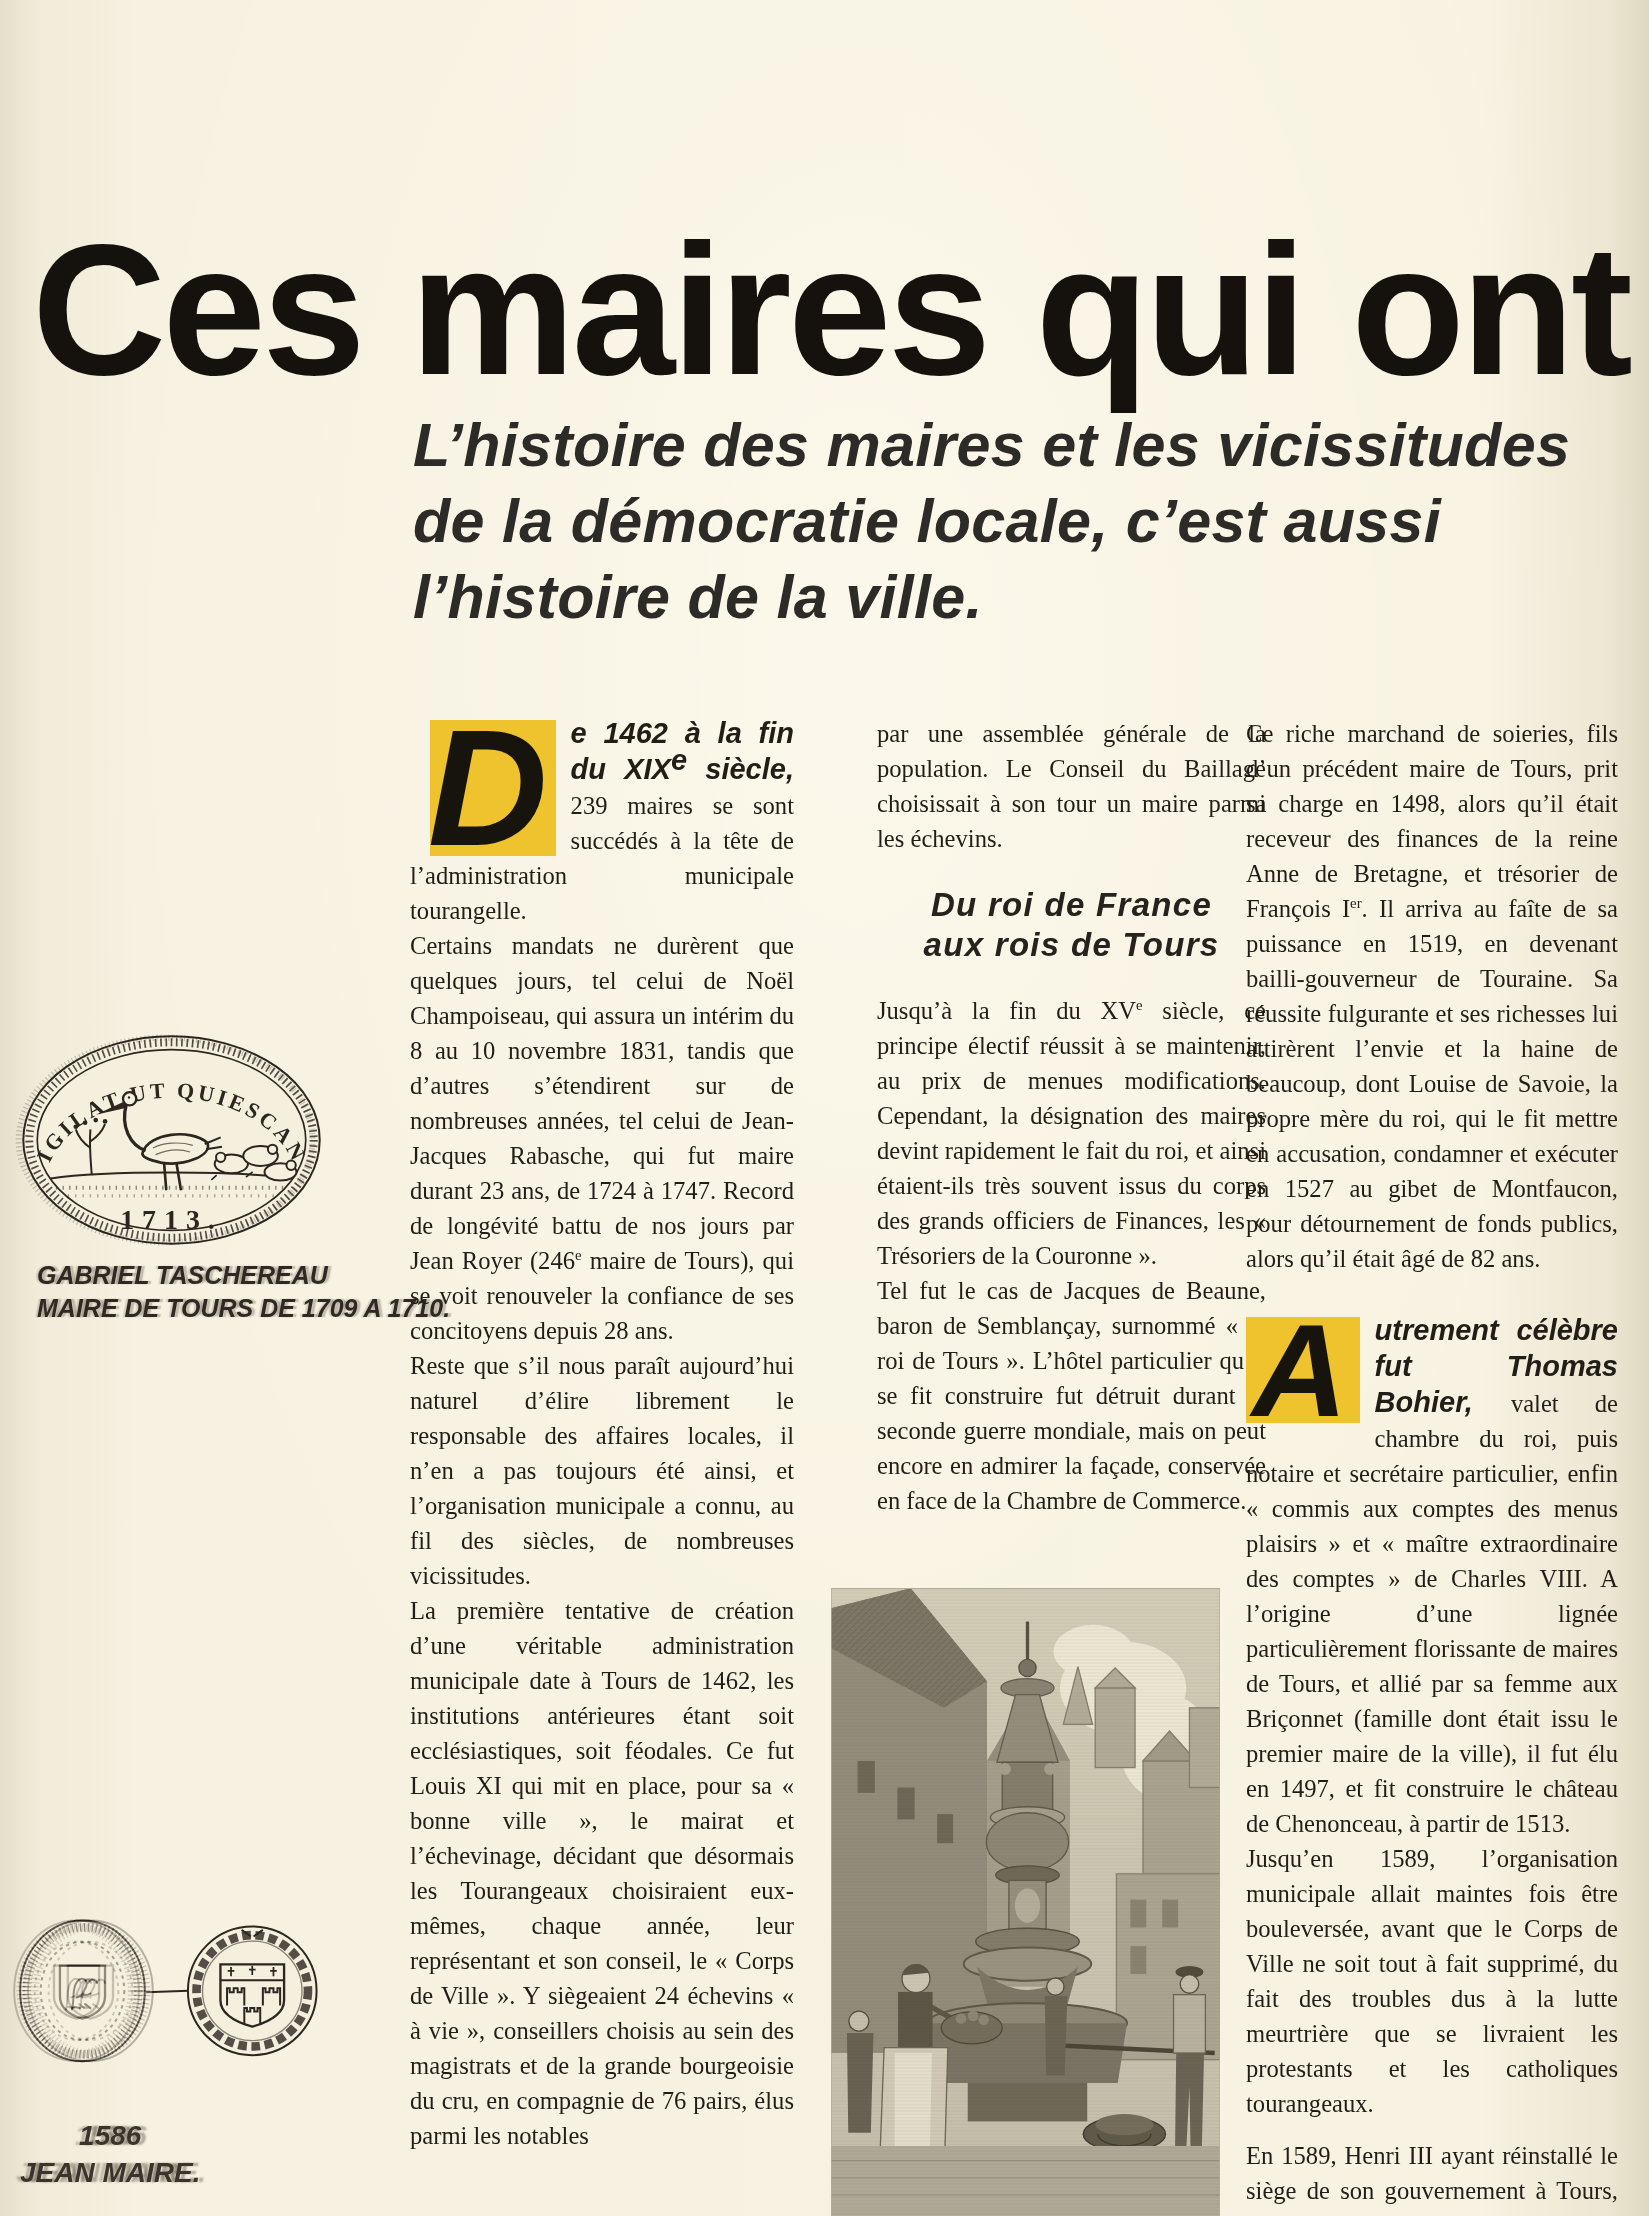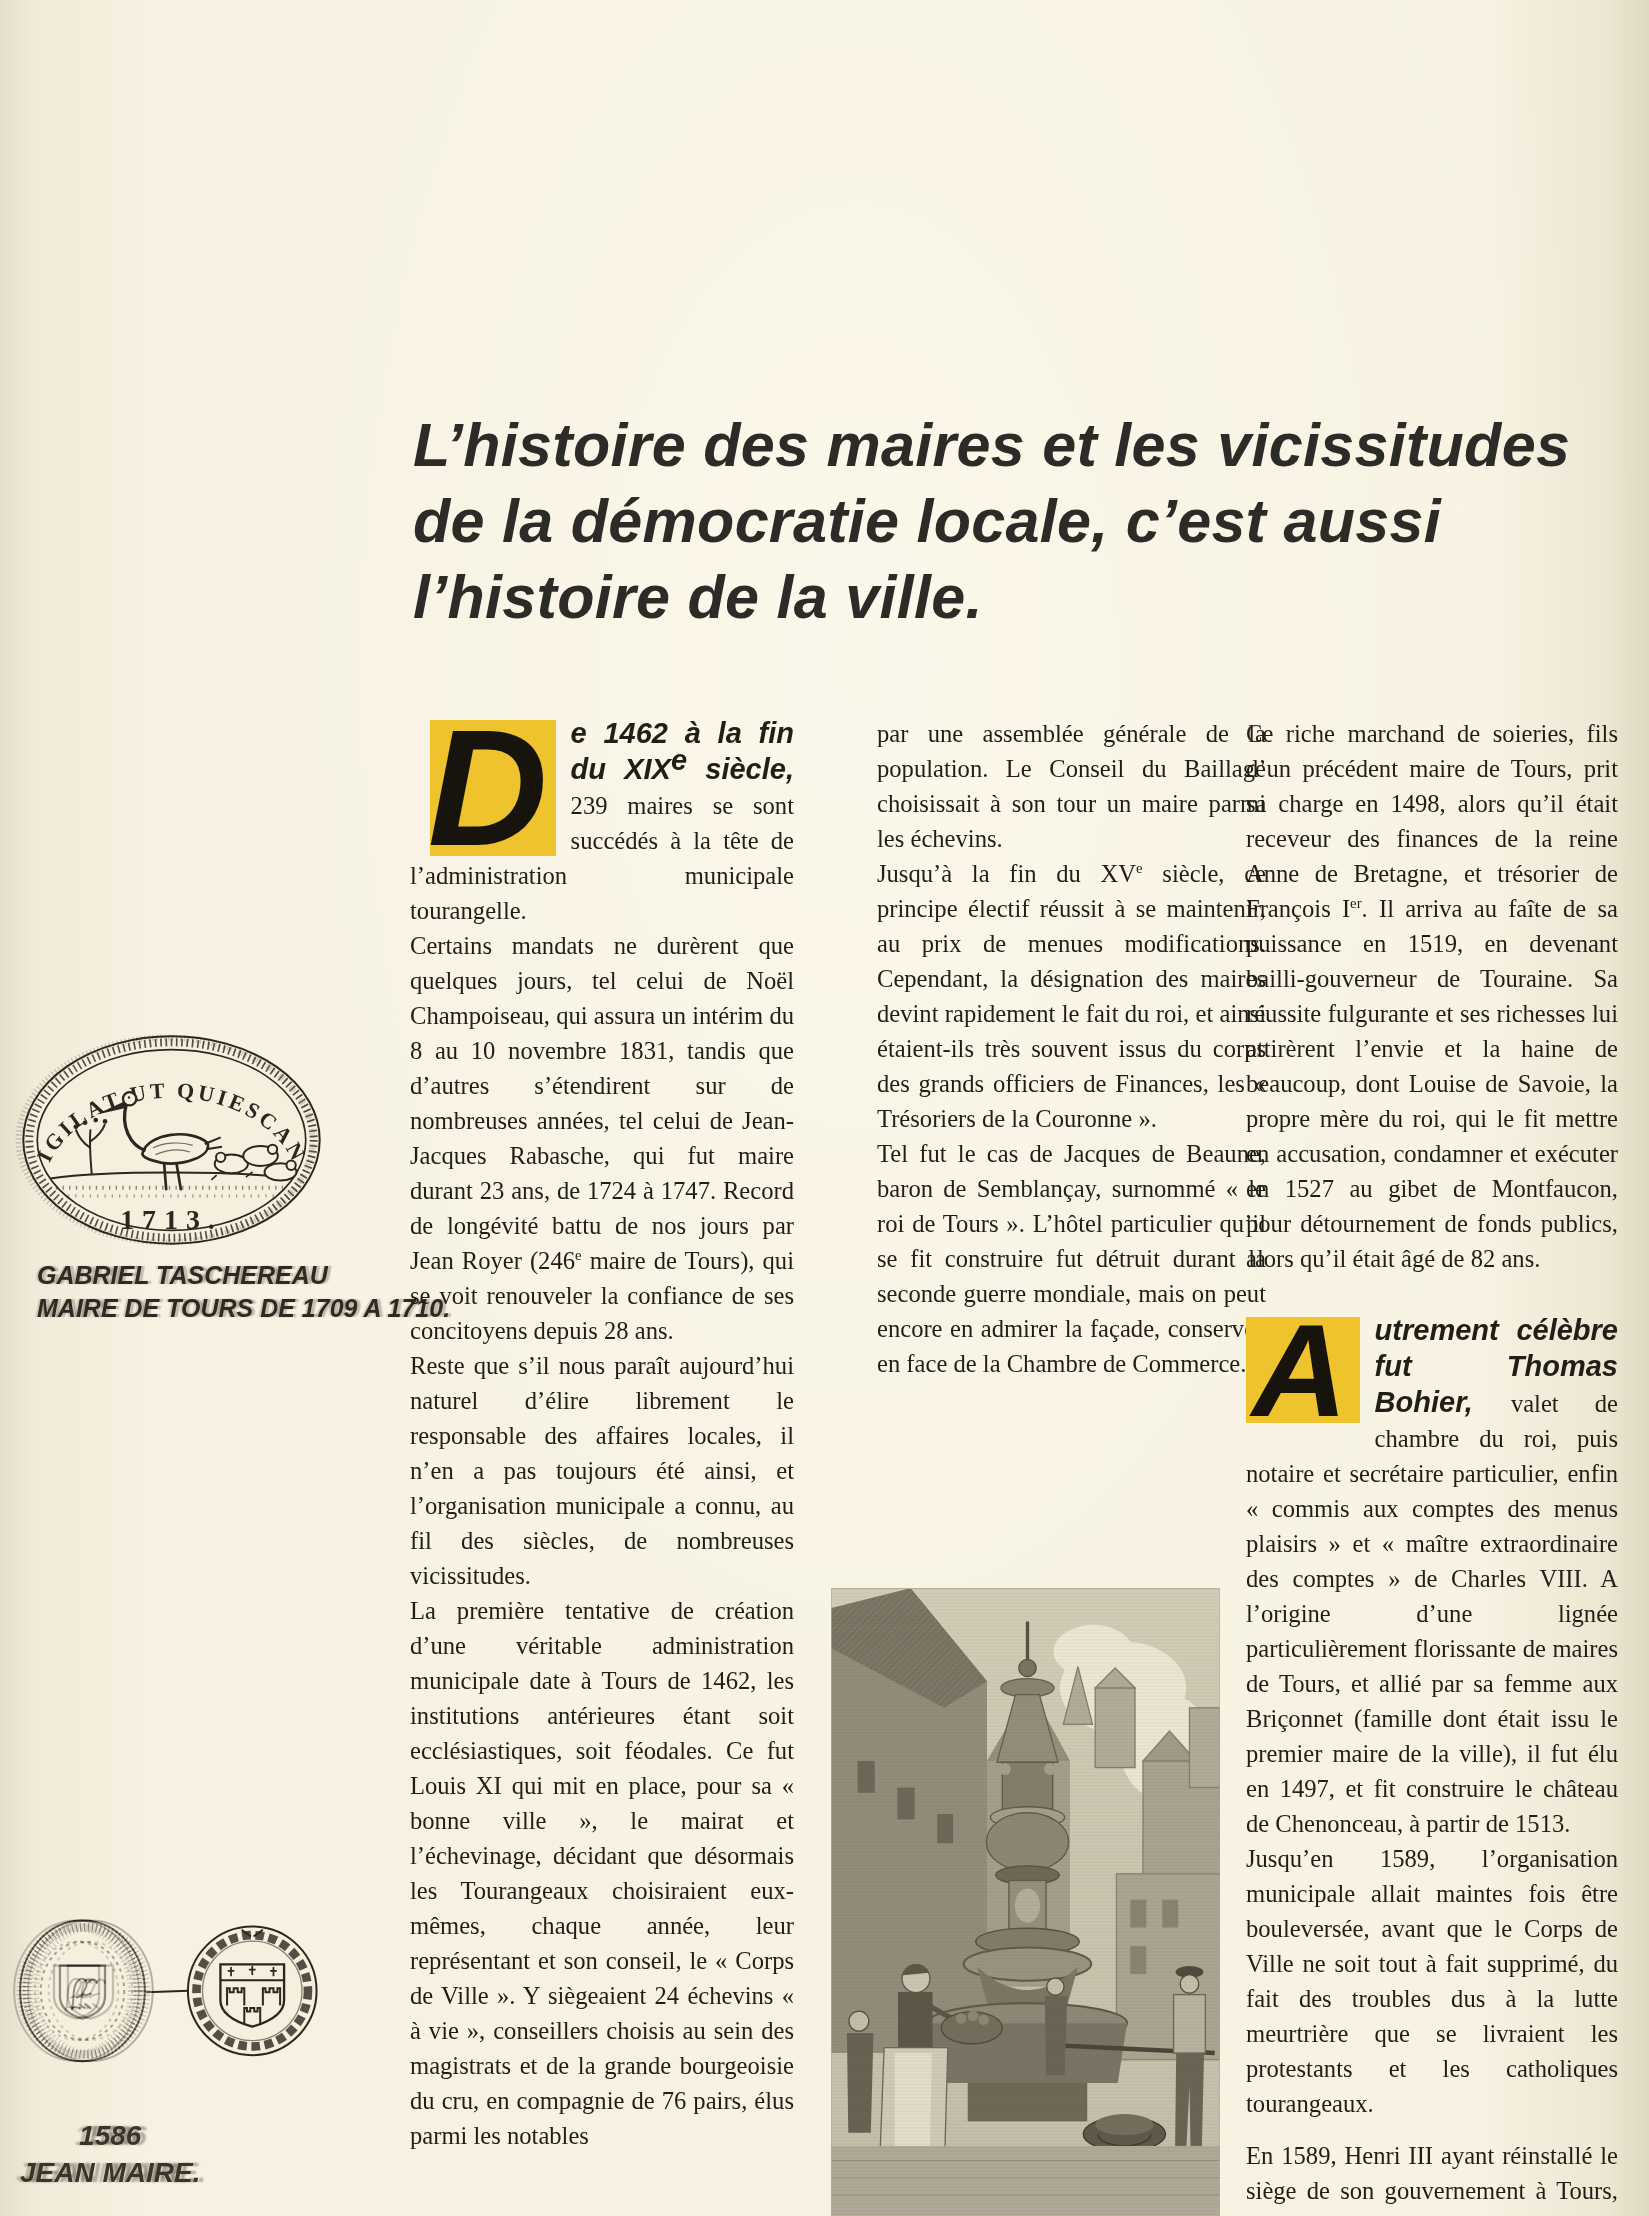--- a/index.html
+++ b/index.html
@@ -44,20 +44,21 @@
     font-weight:bold;font-style:italic;font-size:28px;line-height:37px;color:#3a352c;
     text-shadow:5.3px 0 2px rgba(70,62,48,.40), -4px 0 2px rgba(70,62,48,.30);text-align:center;}
   
   .engraving{position:absolute;left:831px;top:1588px;width:389px;height:628px;overflow:hidden;}
 </style>
 </head>
 <body>
 
 <div class="page" style="--yellow: #efc32d;">
 
+  <div class="headline">Ces maires qui ont</div>
 
   <div class="standfirst">
     <div>L’histoire des maires et les vicissitudes</div>
     <div>de la démocratie locale, c’est aussi</div>
     <div>l’histoire de la ville.</div>
   </div>
 
   <div class="medal-wrap">
     <svg width="319" height="250" viewBox="0 0 480 376" xmlns="http://www.w3.org/2000/svg">
       <ellipse cx="240" cy="188" rx="223" ry="156" fill="#f5efdd" stroke="#2b2620" stroke-width="3"></ellipse>
@@ -156,20 +157,21 @@
   <div id="col1" class="col">
       <p class="bp"><span class="dropbox d">
           <span class="droplet">D</span>
         </span><span class="bi">e 1462 à la fin du XIX</span><sup class="bi">e</sup><span class="bi"> siècle, </span><span class="rr">239 maires se sont succédés à la tête de l’administration municipale tourangelle.</span></p>
       <p class="bp"><span class="rr">Certains mandats ne durèrent que quelques jours, tel celui de Noël Champoiseau, qui assura un intérim du 8 au 10 novembre 1831, tandis que d’autres s’étendirent sur de nombreuses années, tel celui de Jean-Jacques Rabasche, qui fut maire durant 23 ans, de 1724 à 1747. Record de longévité battu de nos jours par Jean Royer (246</span><sup class="rr">e</sup><span class="rr"> maire de Tours), qui se voit renouveler la confiance de ses concitoyens depuis 28 ans.</span></p>
       <p class="bp"><span class="rr">Reste que s’il nous paraît aujourd’hui naturel d’élire librement le responsable des affaires locales, il n’en a pas toujours été ainsi, et l’organisation municipale a connu, au fil des siècles, de nombreuses vicissitudes.</span></p>
       <p class="bp"><span class="rr">La première tentative de création d’une véritable administration municipale date à Tours de 1462, les institutions antérieures étant soit ecclésiastiques, soit féodales. Ce fut Louis XI qui mit en place, pour sa « bonne ville », le mairat et l’échevinage, décidant que désormais les Tourangeaux choisiraient eux-mêmes, chaque année, leur représentant et son conseil, le « Corps de Ville ». Y siègeaient 24 échevins « à vie », conseillers choisis au sein des magistrats et de la grande bourgeoisie du cru, en compagnie de 76 pairs, élus parmi les notables</span></p>
     </div>
   <div id="col2" class="col">
       <p class="bp"><span class="rr">par une assemblée générale de la population. Le Conseil du Baillage choisissait à son tour un maire parmi les échevins.</span></p>
+      <div class="xhead"><span>Du roi de France</span><br><span>aux rois de Tours</span></div>
       <p class="bp"><span class="rr">Jusqu’à la fin du XV</span><sup class="rr">e</sup><span class="rr"> siècle, ce principe électif réussit à se maintenir, au prix de menues modifications. Cependant, la désignation des maires devint rapidement le fait du roi, et ainsi étaient-ils très souvent issus du corps des grands officiers de Finances, les « Trésoriers de la Couronne ».</span></p>
       <p class="bp"><span class="rr">Tel fut le cas de Jacques de Beaune, baron de Semblançay, surnommé « le roi de Tours ». L’hôtel particulier qu’il se fit construire fut détruit durant la seconde guerre mondiale, mais on peut encore en admirer la façade, conservée en face de la Chambre de Commerce.</span></p>
     </div>
   <div id="col3" class="col">
       <p class="bp"><span class="rr">Ce riche marchand de soieries, fils d’un précédent maire de Tours, prit sa charge en 1498, alors qu’il était receveur des finances de la reine Anne de Bretagne, et trésorier de François I</span><sup class="rr">er</sup><span class="rr">. Il arriva au faîte de sa puissance en 1519, en devenant bailli-gouverneur de Touraine. Sa réussite fulgurante et ses richesses lui attirèrent l’envie et la haine de beaucoup, dont Louise de Savoie, la propre mère du roi, qui le fit mettre en accusation, condamner et exécuter en 1527 au gibet de Montfaucon, pour détournement de fonds publics, alors qu’il était âgé de 82 ans.</span></p>
       <p class="bp gap-top"><span class="dropbox a">
           <span class="droplet">A</span>
         </span><span class="bi">utrement célèbre fut Thomas Bohier, </span><span class="rr">valet de chambre du roi, puis notaire et secrétaire particulier, enfin « commis aux comptes des menus plaisirs » et « maître extraordinaire des comptes » de Charles VIII. A l’origine d’une lignée particulièrement florissante de maires de Tours, et allié par sa femme aux Briçonnet (famille dont était issu le premier maire de la ville), il fut élu en 1497, et fit construire le château de Chenonceau, à partir de 1513.</span></p>
       <p class="bp"><span class="rr">Jusqu’en 1589, l’organisation municipale allait maintes fois être bouleversée, avant que le Corps de Ville ne soit tout à fait supprimé, du fait des troubles dus à la lutte meurtrière que se livraient les protestants et les catholiques tourangeaux.</span></p>
       <p class="bp small-gap"><span class="rr">En 1589, Henri III ayant réinstallé le siège de son gouvernement à Tours, un</span></p>

